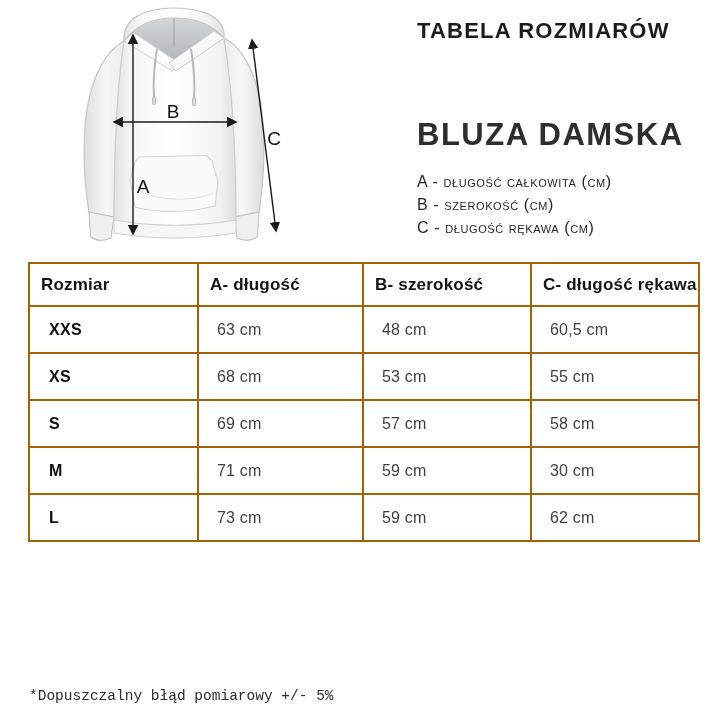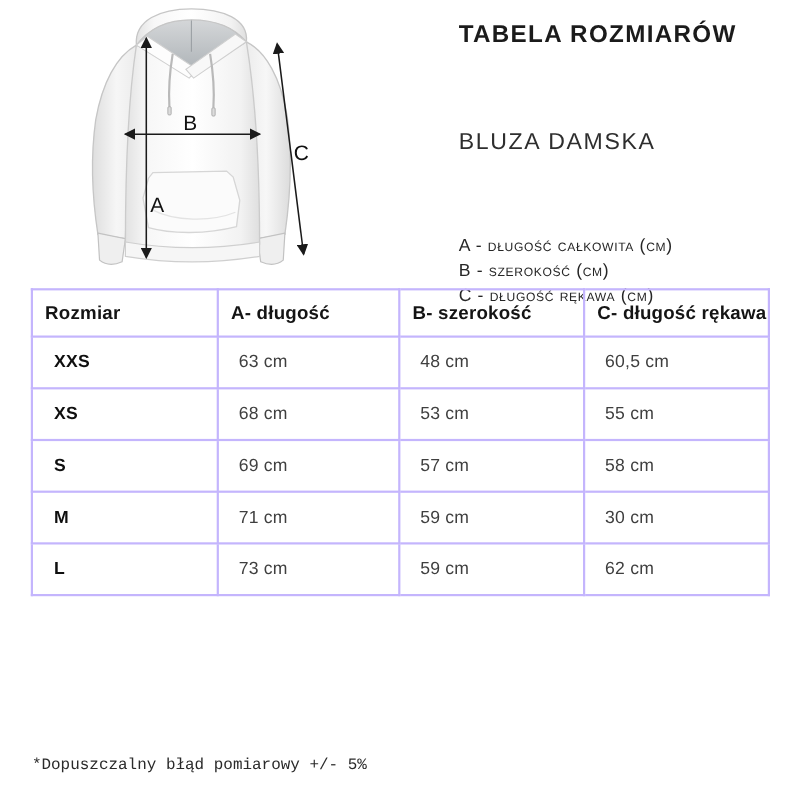--- a/index.html
+++ b/index.html
@@ -12,34 +12,34 @@
   .hoodie-wrap svg{display:block;width:100%;height:100%;}
   .dim-label{font-family:"Liberation Sans","DejaVu Sans",sans-serif;font-size:19px;font-weight:500;fill:#111;}
   
   .head-block{position:absolute;left:417px;top:0;width:290px;}
   .sheet-title{
     position:absolute;left:0;top:18px;width:290px;
     font-size:22px;font-weight:700;letter-spacing:1.2px;color:#1b1b1b;white-space:nowrap;
   }
   .product-name{
     position:absolute;left:0;top:117px;width:300px;
-    font-size:21px;font-weight:400;letter-spacing:1.5px;color:#2e2e2e;white-space:nowrap;
+    font-size:31px;font-weight:700;letter-spacing:1.5px;color:#2e2e2e;white-space:nowrap;
   }
-  .legend{position:absolute;left:0;top:170px;width:300px;margin-top:42px;}
+  .legend{position:absolute;left:0;top:170px;width:300px;}
   .legend-item{
     font-size:16px;font-variant:small-caps;font-weight:500;letter-spacing:0.6px;
     color:#262626;line-height:23px;white-space:nowrap;
   }
   
   .size-table{
     position:absolute;left:28px;top:262px;width:670px;
     border-collapse:collapse;table-layout:fixed;
   }
   .size-table th,.size-table td{
-    border:2px solid #c4b5fd;text-align:left;vertical-align:middle;
+    border:2px solid #a16207;text-align:left;vertical-align:middle;
     overflow:hidden;white-space:nowrap;
   }
   .size-table thead tr{height:43px;}
   .size-table tbody tr{height:47px;padding-left:40px;}
   .size-table th{padding-left:11px;font-size:17px;font-weight:600;color:#141414;letter-spacing:0.2px;}
   td.cell-size{padding-left:19px;font-size:16px;font-weight:700;color:#0f0f0f;letter-spacing:0.3px;}
   td.cell-val{padding-left:18px;font-size:16px;font-weight:400;color:#3f3f3f;letter-spacing:0.2px;}
   
   .footnote{position:absolute;left:29px;top:688px;font-size:14.5px;font-weight:400;color:#2a2a2a;font-family:Liberation Mono, monospace;}
 </style>

